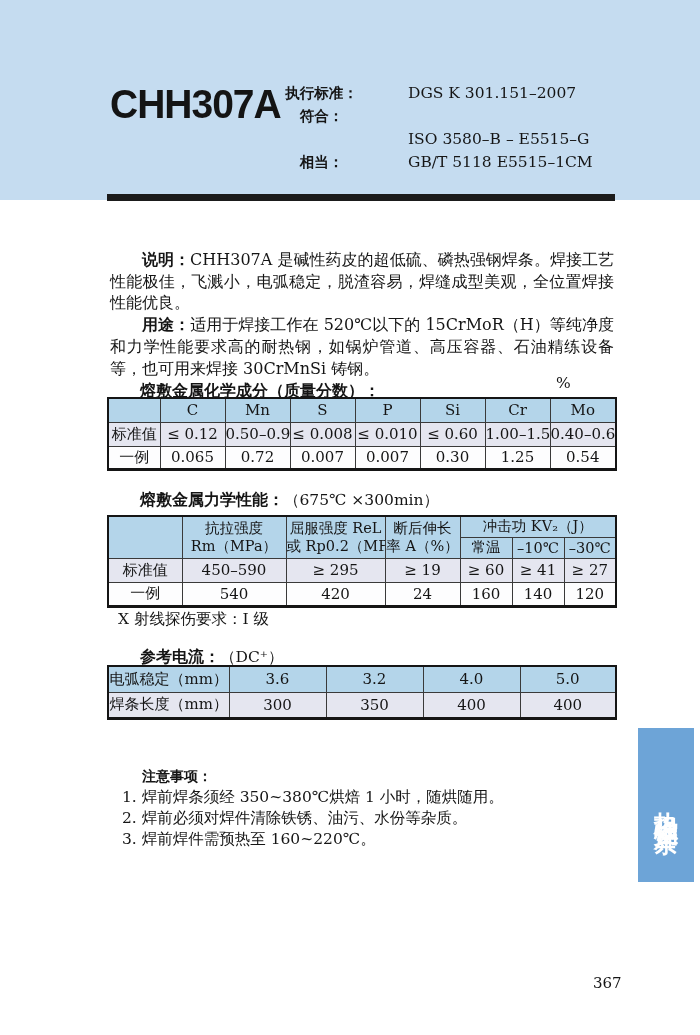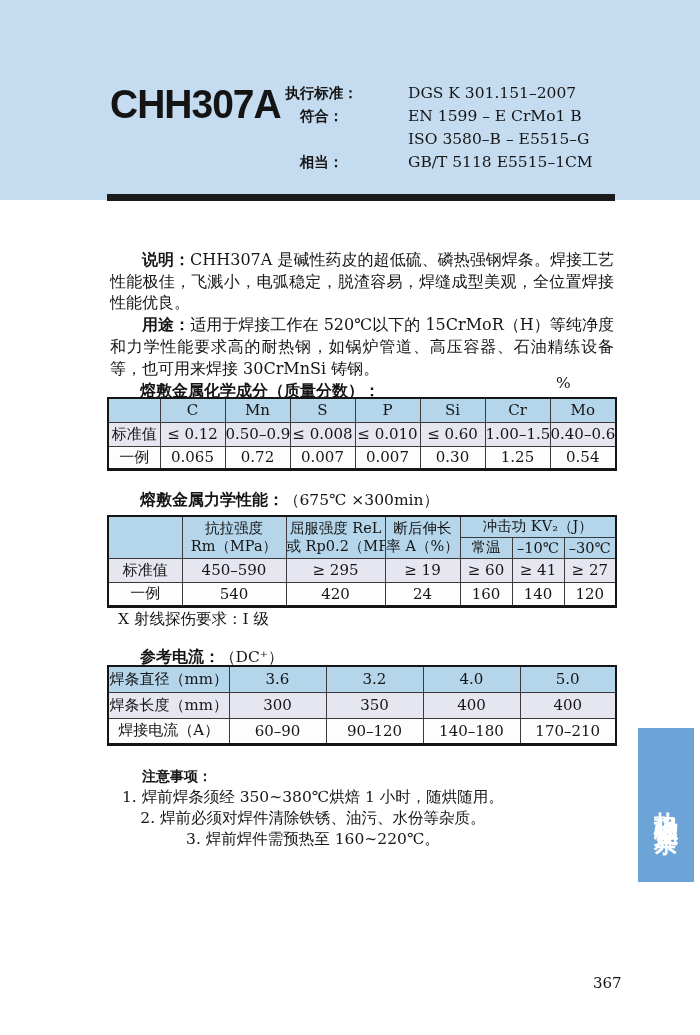--- a/index.html
+++ b/index.html
@@ -55,21 +55,21 @@
 
   .cur-table{left:107px;top:665px;width:508px;}
   .cur-table td{height:26px;}
   .cur-table td:first-child{font-size:15px;}
 
   .xray-note{position:absolute;left:118px;top:609px;font-size:15.5px;}
 
   
   .notes{position:absolute;left:122px;top:766px;font-size:15.5px;line-height:21px;}
   .notes-title{font-family:"Liberation Sans",sans-serif;font-weight:bold;font-size:14px;margin-left:20px;}
-  .notes ol{list-style:none;text-align:center;}
+  .notes ol{list-style:none;}
 
   
   .side-tab{position:absolute;left:638px;top:728px;width:56px;height:154px;background:var(--tab-blue);
     display:flex;align-items:center;justify-content:center;}
   .side-tab span{writing-mode:vertical-rl;text-orientation:upright;color:#ffffff;
     font-family:"Liberation Sans",sans-serif;font-weight:bold;font-size:24px;letter-spacing:5px;line-height:56px;}
 
   .page-number{position:absolute;left:593px;top:974px;font-size:15px;}
 </style>
 </head>
@@ -82,21 +82,20 @@
 
   <div class="product-code">CHH307A</div>
 
   <div class="standards">
     <div class="std-row">
       <span class="std-label">执行标准：</span>
       <span class="std-value">DGS K 301.151–2007</span>
     </div>
     <div class="std-row">
       <span class="std-label">符合：</span>
-      <span class="std-value">EN 1599 – E CrMo1 B</span>
     </div>
     <div class="std-row">
       <span class="std-label"></span>
       <span class="std-value">ISO 3580–B – E5515–G</span>
     </div>
     <div class="std-row">
       <span class="std-label">相当：</span>
       <span class="std-value">GB/T 5118 E5515–1CM</span>
     </div>
   </div>
@@ -216,39 +215,32 @@
   <table class="cur-table">
     <colgroup>
         <col style="width:121px">
         <col style="width:97px">
         <col style="width:97px">
         <col style="width:97px">
         <col style="width:96px">
       </colgroup>
     <tbody>
         <tr>
-      <td class="th-blue">焊条直径（mm）</td>
+      <td class="th-blue">电弧稳定（mm）</td>
       <td class="th-blue">3.6</td>
       <td class="th-blue">3.2</td>
       <td class="th-blue">4.0</td>
       <td class="th-blue">5.0</td>
     </tr>
     <tr class="row-alt">
       <td>焊条长度（mm）</td>
       <td>300</td>
       <td>350</td>
       <td>400</td>
       <td>400</td>
-    </tr>
-    <tr>
-      <td>焊接电流（A）</td>
-      <td>60–90</td>
-      <td>90–120</td>
-      <td>140–180</td>
-      <td>170–210</td>
     </tr>
   </tbody>
     </table>
 
   <div class="notes">
     <div class="notes-title">注意事项：</div>
     <ol>
       <li>1. 焊前焊条须经 350~380℃烘焙 1 小时，随烘随用。</li>
       <li>2. 焊前必须对焊件清除铁锈、油污、水份等杂质。</li>
       <li>3. 焊前焊件需预热至 160~220℃。</li>

